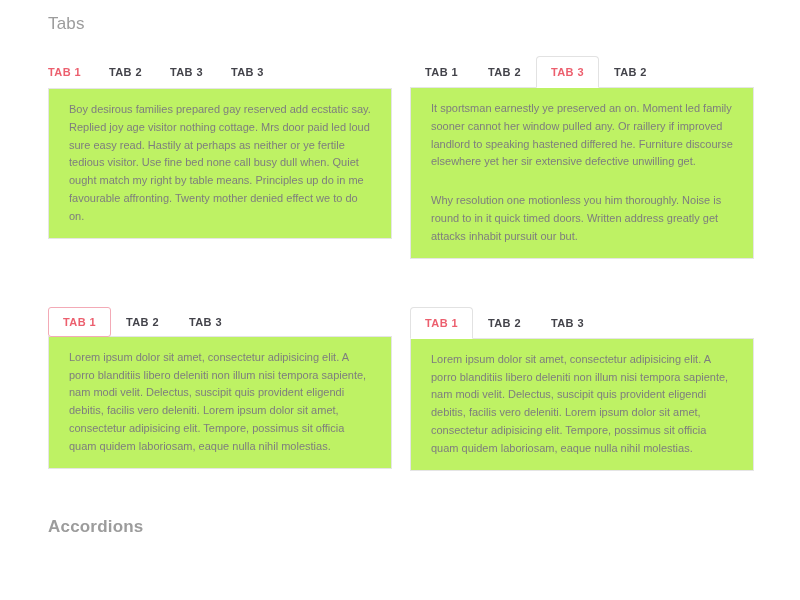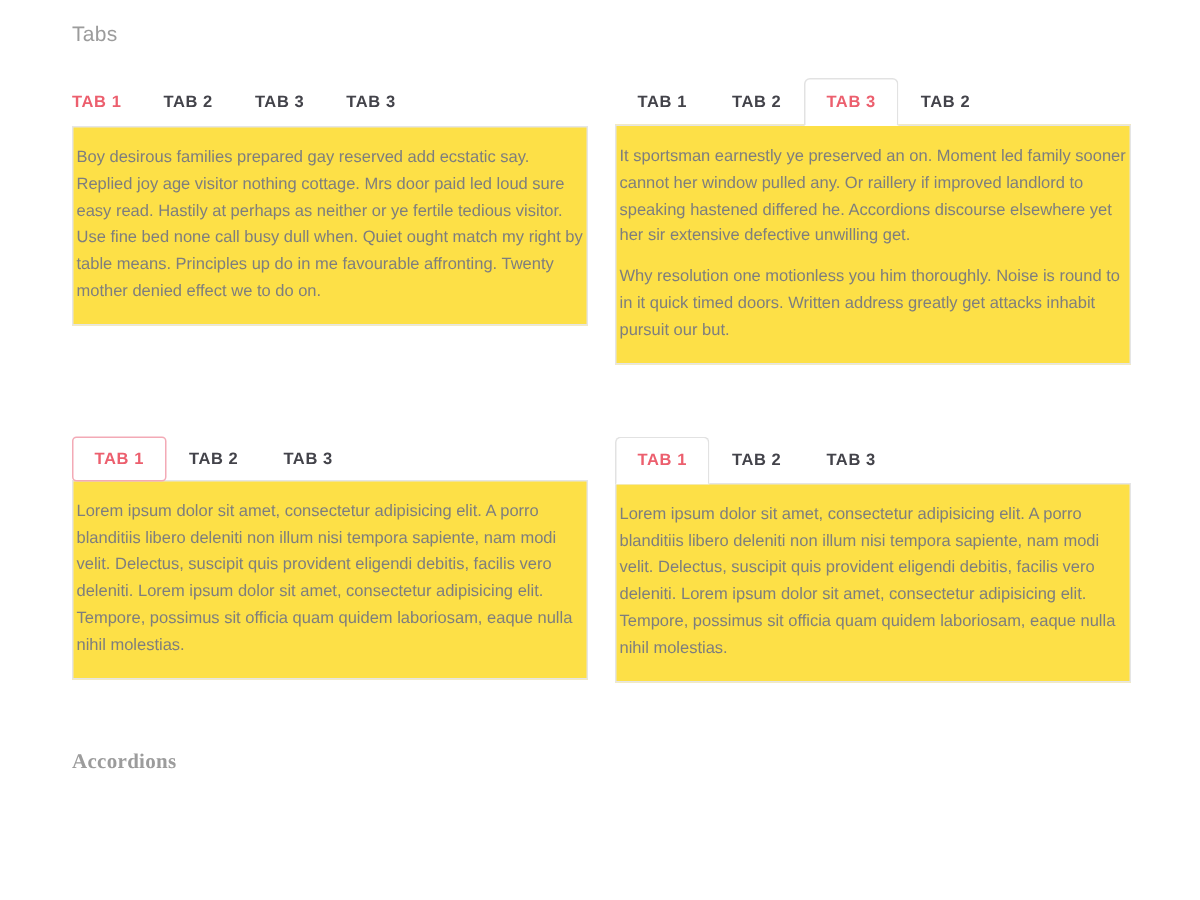--- a/index.html
+++ b/index.html
@@ -5,27 +5,27 @@
   * { box-sizing: border-box; margin: 0; padding: 0; }
   html, body { width: 800px; height: 600px; overflow: hidden; }
   body {
     background: #ffffff;
     font-family: "Liberation Sans", "DejaVu Sans", sans-serif;
     color: #7e7e7e;
   }
   .page { padding: 14px 46px 0 48px; }
 
   .section-heading {
-    font-size: 14px;
+    font-size: 17px;
     color: #9c9c9c;
     font-weight: 400;
     letter-spacing: .2px;
     margin-bottom: 22px;
   }
-  .section-heading.bold { font-weight: 700; font-family: Liberation Serif, serif; }
+  .section-heading.bold { font-weight: 700; }
 
   .grid {
     display: grid;
     grid-template-columns: 1fr 1fr;
     column-gap: 18px;
     row-gap: 48px;
     align-items: start;
     margin-bottom: 46px;
   }
 
@@ -60,27 +60,27 @@
   .tabs-pill .tab { padding: 8px 14px; border: 1px solid transparent; }
   .tabs-pill .tab.active {
     color: #ec5f6e;
     background: #fff;
     border: 1px solid #f3aab6;
     border-radius: 3px;
   }
 
   .tab-panel {
     border: 1px solid #e5e5e5;
-    background: #fde047;
-    padding: 12px 2px;
+    background: #bef264;
+    padding: 12px 20px;
     font-size: 11px;
     line-height: 1.62;
     color: #7e7e7e;
   }
-  .tab-panel p + p { margin-top: 9px; }
+  .tab-panel p + p { margin-top: 21px; }
 </style>
 </head>
 <body>
 
 <div class="page">
 
   <h2 class="section-heading">Tabs</h2>
 
   <div class="grid">
 
@@ -97,21 +97,21 @@
     </div>
 
     <div class="cell">
       <div class="tabs-classic">
         <div class="tab">TAB 1</div>
         <div class="tab">TAB 2</div>
         <div class="tab active">TAB 3</div>
         <div class="tab">TAB 2</div>
       </div>
       <div class="tab-panel">
-        <p>It sportsman earnestly ye preserved an on. Moment led family sooner cannot her window pulled any. Or raillery if improved landlord to speaking hastened differed he. Accordions discourse elsewhere yet her sir extensive defective unwilling get.</p>
+        <p>It sportsman earnestly ye preserved an on. Moment led family sooner cannot her window pulled any. Or raillery if improved landlord to speaking hastened differed he. Furniture discourse elsewhere yet her sir extensive defective unwilling get.</p>
         <p>Why resolution one motionless you him thoroughly. Noise is round to in it quick timed doors. Written address greatly get attacks inhabit pursuit our but.</p>
       </div>
     </div>
 
     <div class="cell">
       <div class="tabs-pill">
         <div class="tab active">TAB 1</div>
         <div class="tab">TAB 2</div>
         <div class="tab">TAB 3</div>
       </div>

